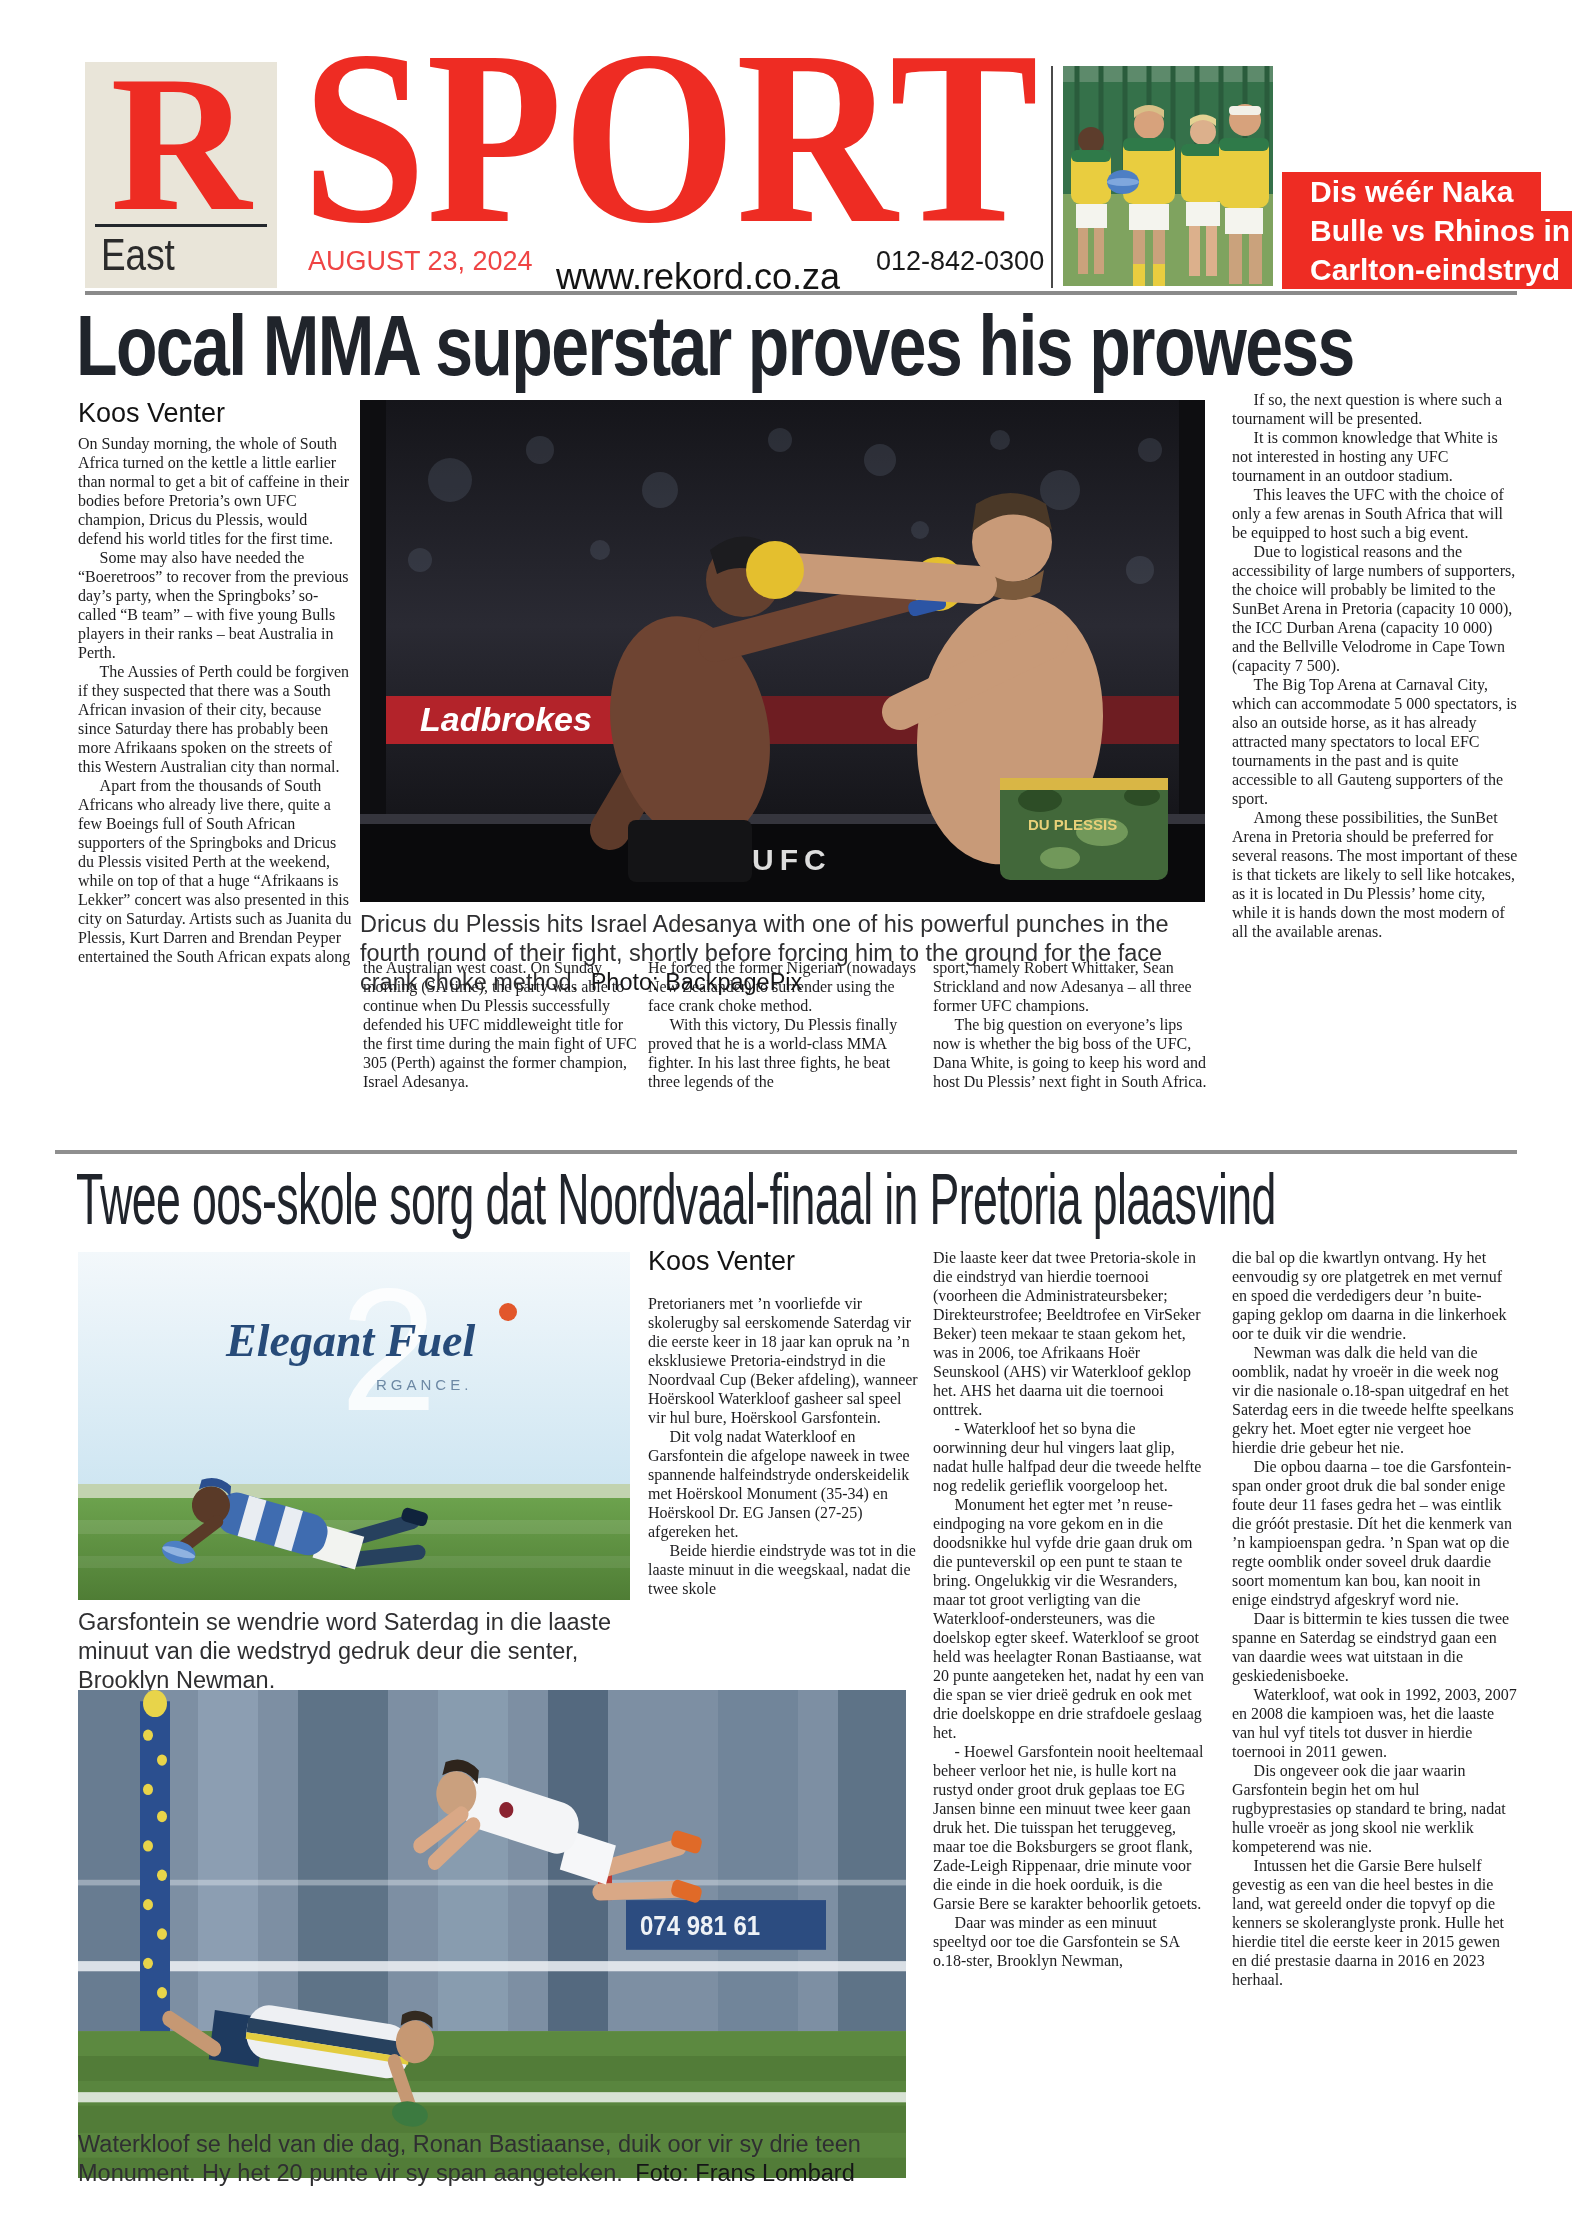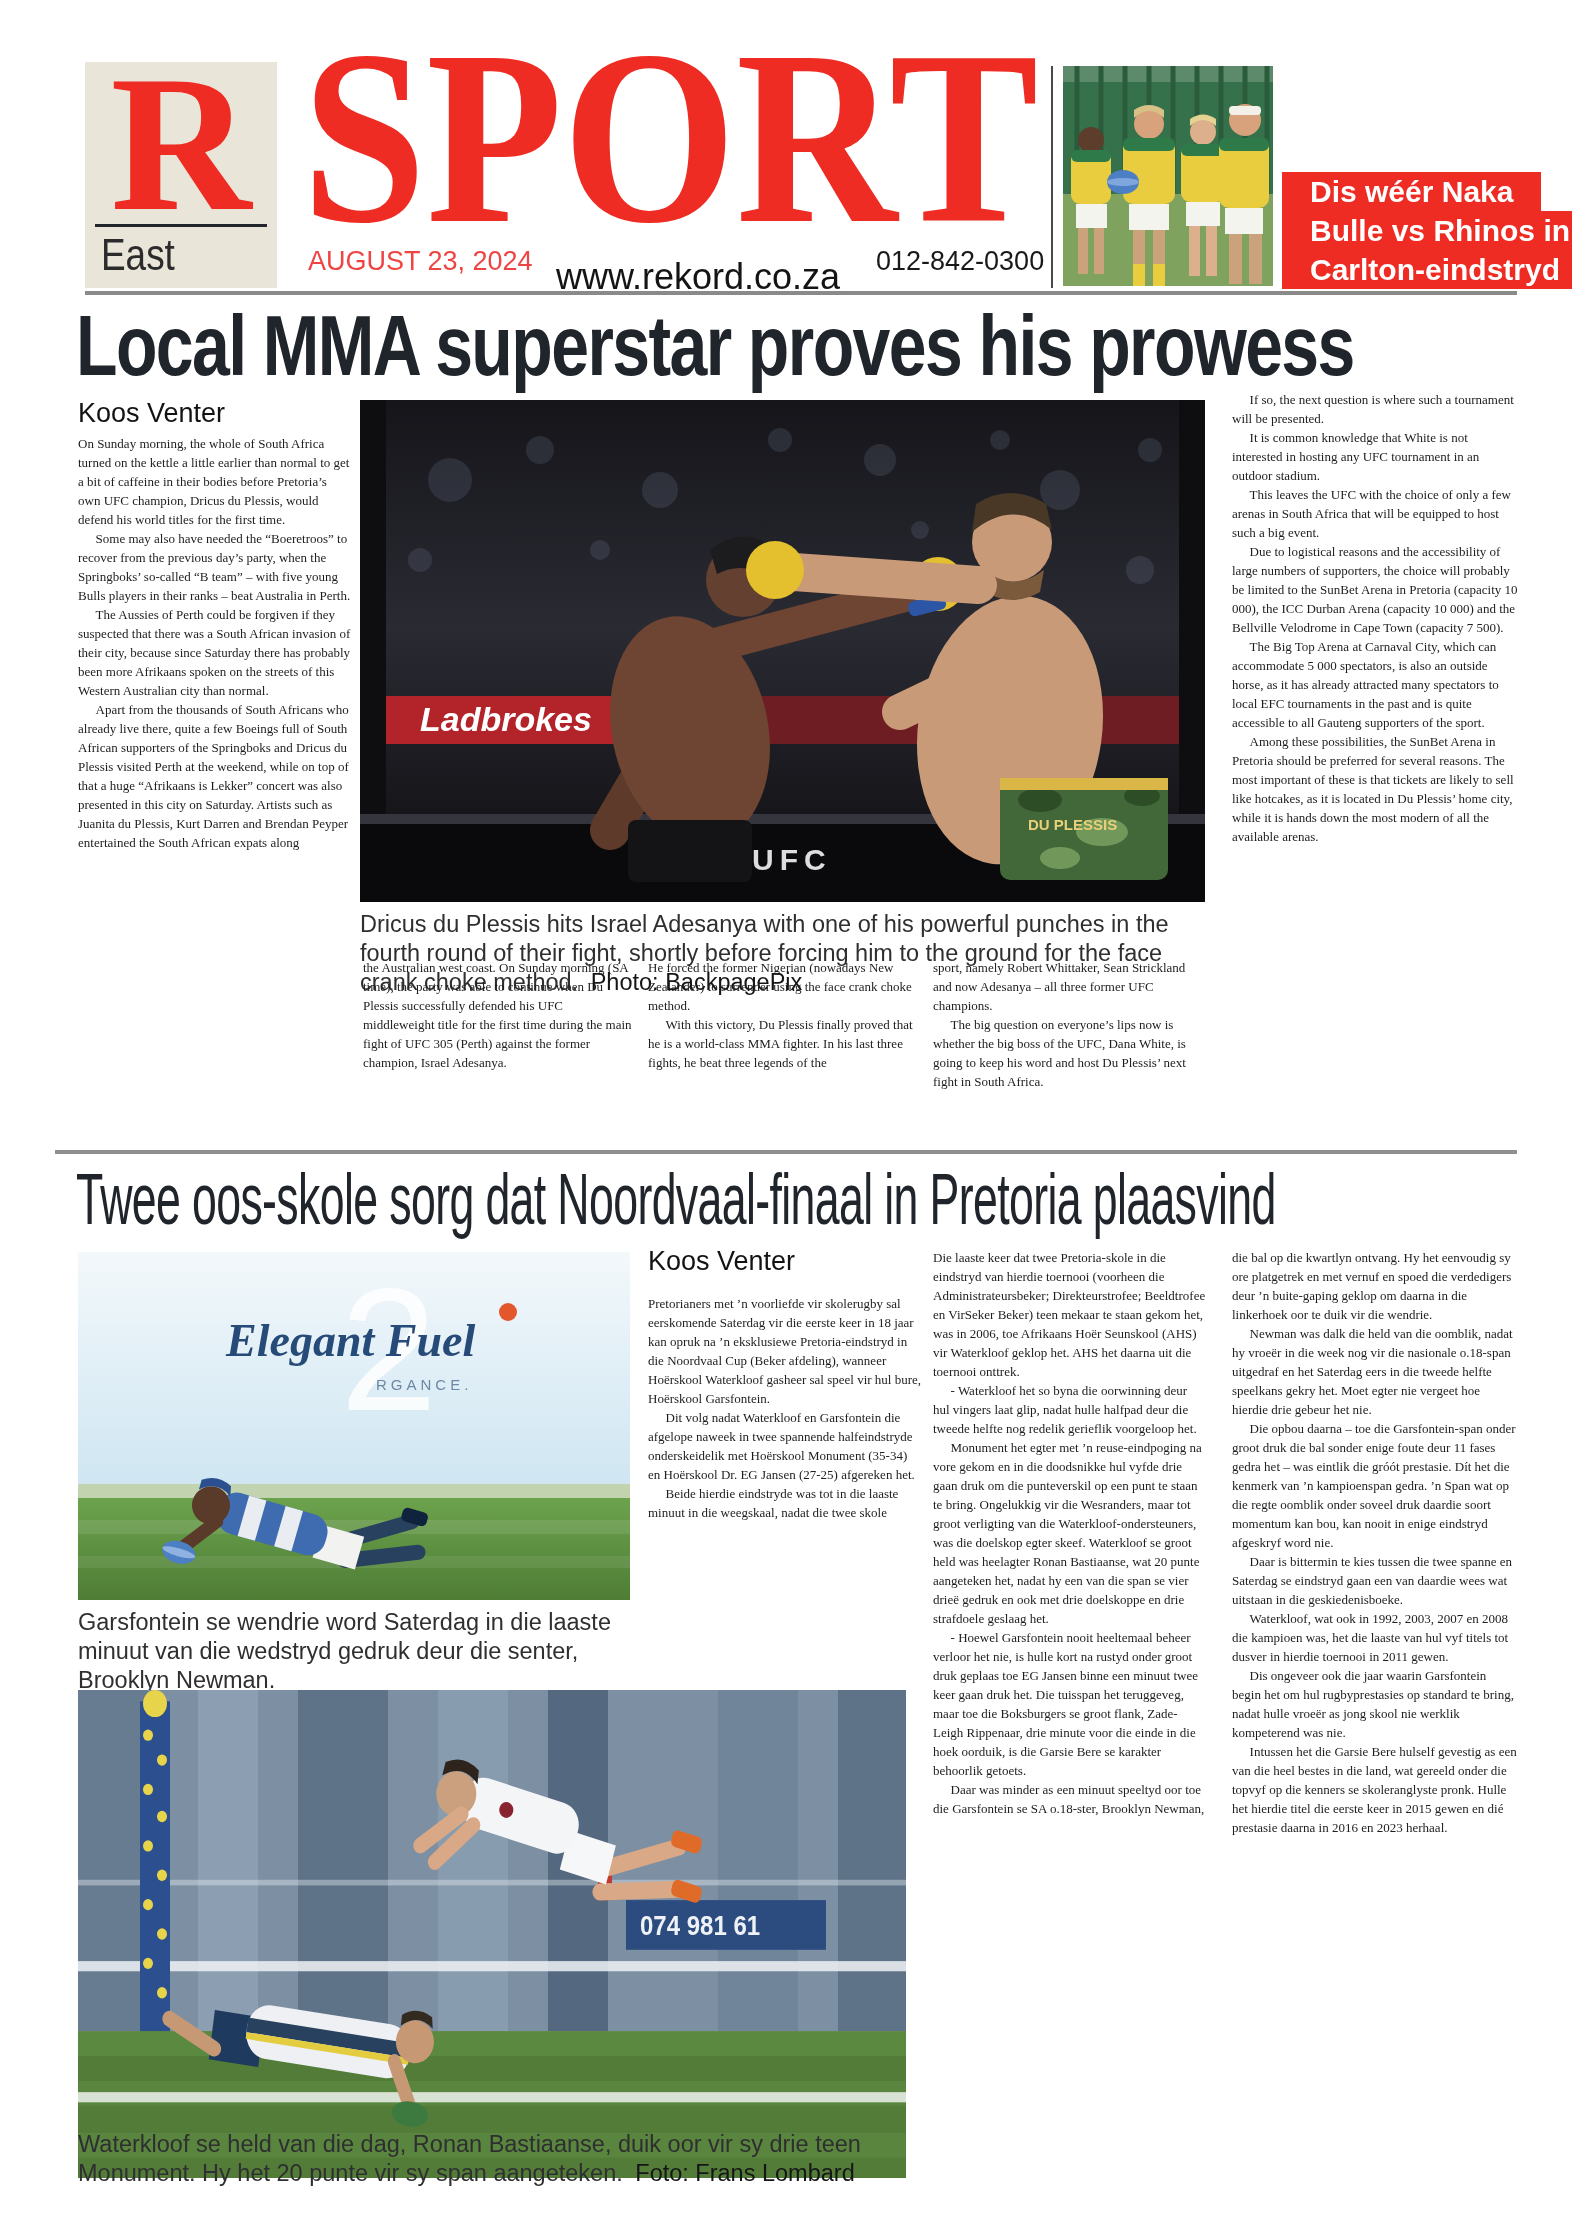--- a/index.html
+++ b/index.html
@@ -28,21 +28,21 @@
   .promo-line { display:table; background:#ee2c23; color:#fff; font-weight:bold;
                 font-size:30px; line-height:35px; padding:2px 28px; white-space:nowrap; }
   .header-rule { left:85px; top:291px; width:1432px; height:4px; background:#8a8a8a; }
 
   
   .headline-1 { left:76px; top:296px; font-size:86px; font-weight:bold; color:#20242b;
                 letter-spacing:-2px; white-space:nowrap; transform:scaleX(.79); transform-origin:left top; }
   .headline-2 { left:76px; top:1158px; font-size:72px; font-weight:normal; color:#20242b;
                 letter-spacing:-1px; white-space:nowrap; transform:scaleX(.62); transform-origin:left top; }
   .byline { font-size:27px; color:#131313; }
-  .bodycol { font-family:"Liberation Serif","DejaVu Serif",serif; font-size:13px; line-height:19px;
+  .bodycol { font-family:"Liberation Serif","DejaVu Serif",serif; font-size:16px; line-height:19px;
              color:#1d1d1f; overflow:hidden; }
   .bodycol .para { margin:0; }
   .bodycol .para + .para { text-indent:1.35em; }
   .indent-first .para:first-child { text-indent:1.35em; }
   .caption { font-size:23.5px; line-height:29px; color:#2f2f31; }
   .credit { font-weight:normal; color:#151517; margin-left:6px; }
   .credit.block { display:block; margin-left:0; }
   .divider { left:55px; top:1150px; width:1462px; height:4px; background:#8f8f8f; }
 
   .photo svg { display:block; width:100%; height:100%; }

